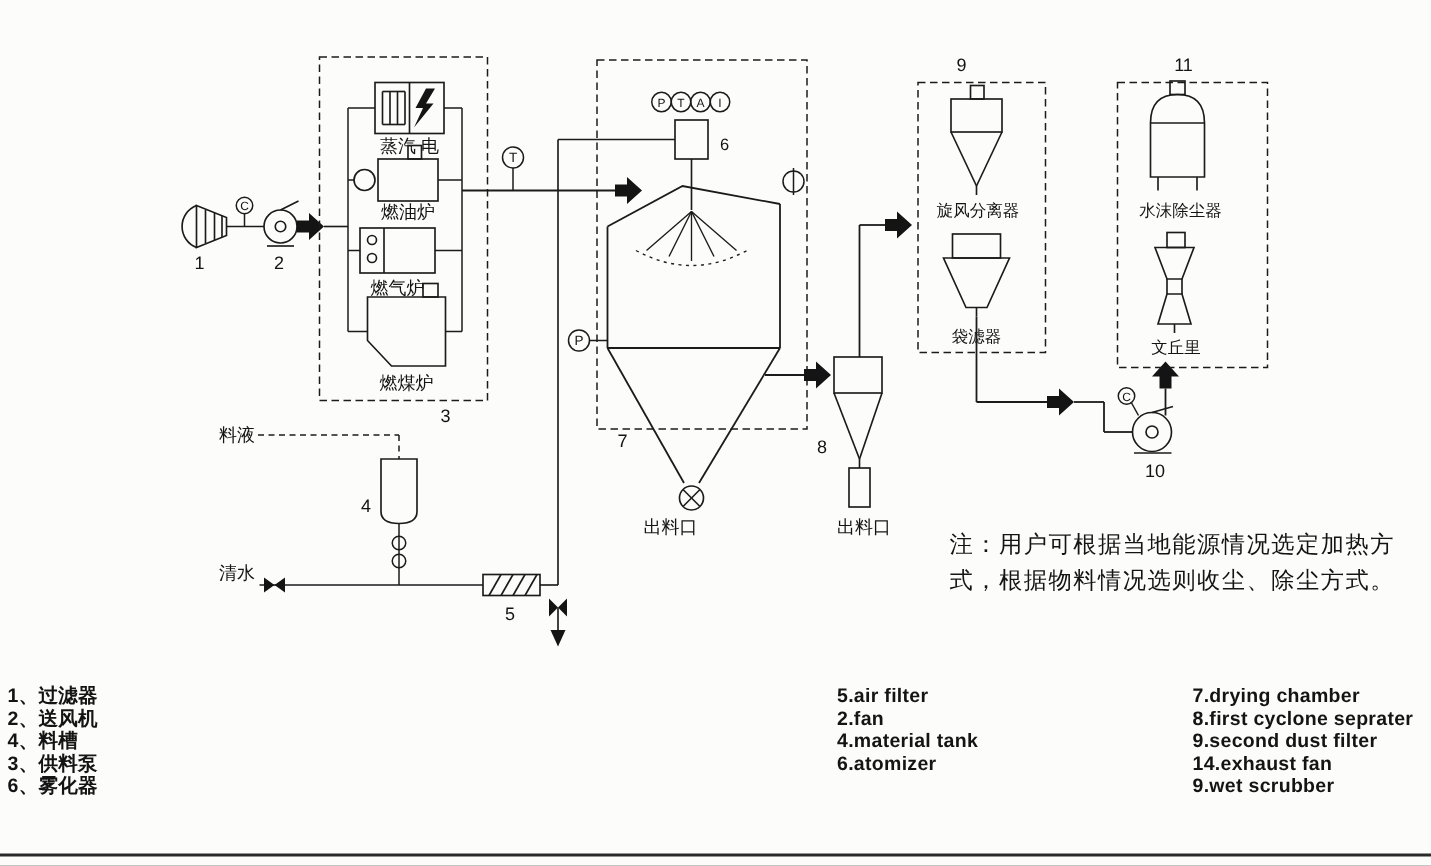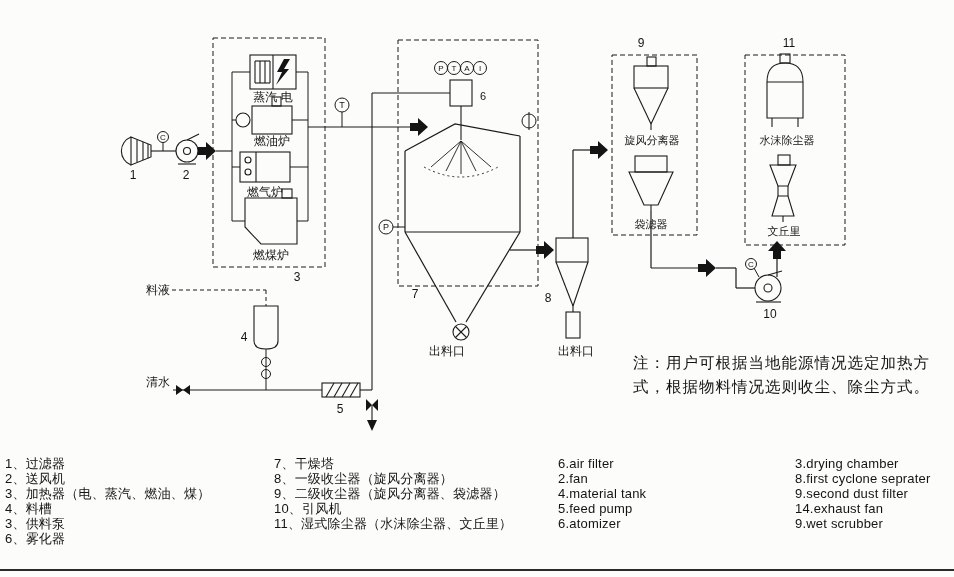--- a/index.html
+++ b/index.html
@@ -12,21 +12,21 @@
     overflow: hidden;
     margin: 0 auto;
   }
   svg { position:absolute; left:0; top:0; }
   svg text { font-family: "Liberation Sans", sans-serif; fill:#141414; }
   .legend-col {
     position:absolute; top:456px;
     font-size:13px; line-height:15px;
     color:#141414; white-space:nowrap; letter-spacing:.2px;
   }
-  .legend-col div { height:15px; }
+  .legend-col div { height:15px;font-weight:bold; }
   .bottom-rule {
     position:absolute; left:0; top:569px; width:954px; height:0;
     border-top:2px solid #2a2a2a;
   }
 </style>
 </head>
 <body>
 
 <div class="page">
 
@@ -275,41 +275,32 @@
   </g>
   <text x="784" y="235" font-size="11" text-anchor="middle">文丘里</text>
 
   <text x="633" y="368" font-size="15.5" letter-spacing="1">注：用户可根据当地能源情况选定加热方</text>
   <text x="633" y="392" font-size="15.5" letter-spacing="1">式，根据物料情况选则收尘、除尘方式。</text>
 </svg>
 
 <div class="legend-col" style="left:5px">
   <div>1、过滤器</div>
   <div>2、送风机</div>
-  <div>3、加热器（电、蒸汽、燃油、煤）</div>
   <div>4、料槽</div>
   <div>3、供料泵</div>
   <div>6、雾化器</div>
 </div>
-<div class="legend-col" style="left:274px">
-  <div>7、干燥塔</div>
-  <div>8、一级收尘器（旋风分离器）</div>
-  <div>9、二级收尘器（旋风分离器、袋滤器）</div>
-  <div>10、引风机</div>
-  <div>11、湿式除尘器（水沫除尘器、文丘里）</div>
-</div>
 <div class="legend-col" style="left:558px">
-  <div>6.air filter</div>
+  <div>5.air filter</div>
   <div>2.fan</div>
   <div>4.material tank</div>
-  <div>5.feed pump</div>
   <div>6.atomizer</div>
 </div>
 <div class="legend-col" style="left:795px">
-  <div>3.drying chamber</div>
+  <div>7.drying chamber</div>
   <div>8.first cyclone seprater</div>
   <div>9.second dust filter</div>
   <div>14.exhaust fan</div>
   <div>9.wet scrubber</div>
 </div>
 
 <div class="bottom-rule"></div>
 </div>
 
 </body></html>

